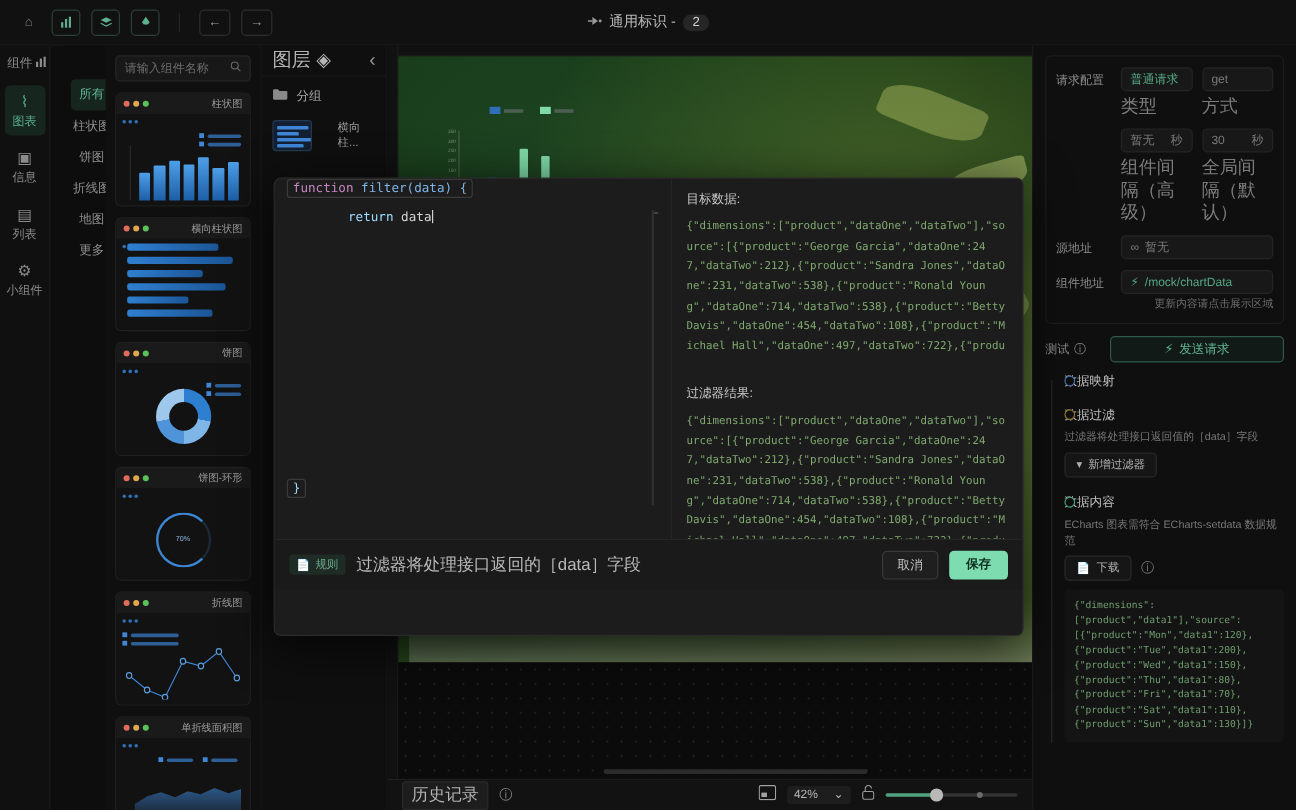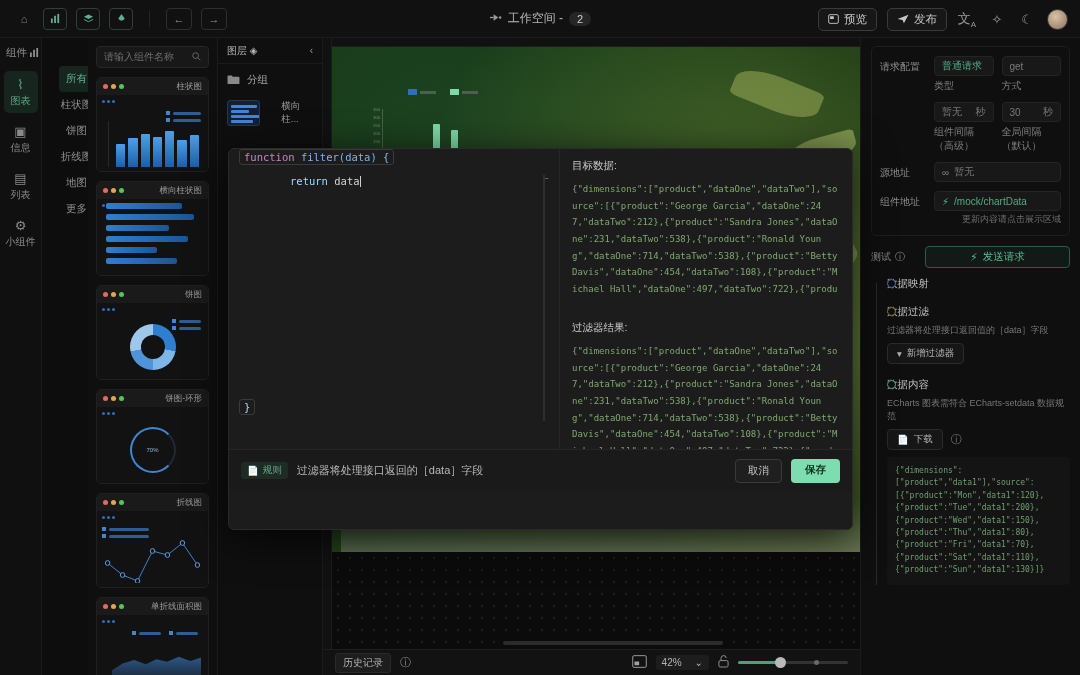--- a/index.html
+++ b/index.html
@@ -125,21 +125,21 @@
   .area { position:absolute;left:10px;right:2px;bottom:0;height:42px;
           background:linear-gradient(180deg,#3f86d6cc,#1a3f6b22);
           clip-path:polygon(0% 60%,12% 44%,25% 36%,38% 46%,50% 34%,62% 40%,75% 28%,88% 38%,100% 30%,100% 100%,0% 100%);}
 
   
   .layers {
     position:absolute; left:218px; top:38px; width:105px; height:637px;
     background:#0f0f0f; border-right:1px solid #1a1a1a;
   }
   .lyr-hdr { height:26px; display:flex; align-items:center; justify-content:space-between;
-             padding:0 9px; font-size:10px; color:#b5b5b5; border-bottom:1px solid #1a1a1a;}
+             padding:0 9px; font-size:16px; color:#b5b5b5; border-bottom:1px solid #1a1a1a;}
   .lyr-group { display:flex; align-items:center; gap:7px; padding:9px; font-size:10.5px; color:#a5a5a5;}
   .lyr-item { display:flex; align-items:center; gap:21px; padding:4px 9px; cursor:pointer;}
   .lyr-thumb { width:38px;height:26px;background:#132033;border:1px solid #24394f;border-radius:3px;
                position:relative; overflow:hidden;}
   .lyr-thumb i{position:absolute;left:3px;height:2.5px;background:#3f86d6;border-radius:1px;display:block;}
   .lyr-name { font-size:9.5px; color:#9a9a9a; }
 
   
   .canvas {
     position:absolute; left:323px; top:38px; width:537px; height:637px;
@@ -177,21 +177,21 @@
   .hscroll{position:absolute;left:180px;bottom:30px;width:220px;height:4px;
            background:#2b2b2b;border-radius:2px;}
 
   .wm { position:absolute; left:697px; top:608px; display:flex; align-items:center; gap:8px;
         color:#e8e8e8; font-size:19px; opacity:.92; pointer-events:none;}
 
   
   .bottombar{position:absolute;left:323px;bottom:0;width:537px;height:26px;
              background:#121212;border-top:1px solid #1e1e1e;display:flex;align-items:center;
              padding:0 12px;gap:9px;}
-  .bb-btn{background:#1d1d1d;border:1px solid #2a2a2a;border-radius:3px;font-size:10px;
+  .bb-btn{background:#1d1d1d;border:1px solid #2a2a2a;border-radius:3px;font-size:14px;
           color:#b4b4b4;padding:2px 7px;cursor:pointer;}
   .bb-right{margin-left:auto;display:flex;align-items:center;gap:9px;}
   .zoomsel{background:#1d1d1d;border-radius:3px;font-size:10px;color:#b4b4b4;
            padding:2px 6px;display:flex;align-items:center;gap:13px;cursor:pointer;}
   .slider{width:110px;height:3px;background:#333;border-radius:2px;position:relative;}
   .slider .fill{position:absolute;left:0;top:0;height:3px;width:38%;background:#4f9e7c;border-radius:2px;}
   .slider .knob{position:absolute;left:34%;top:-4px;width:11px;height:11px;border-radius:50%;background:#b9b9b9;}
   .slider .mid{position:absolute;left:69%;top:-1.5px;width:5px;height:5px;border-radius:50%;background:#6a6a6a;}
 
   
@@ -201,21 +201,21 @@
   }
   .sect { border:1px solid #1d1d1d; border-radius:5px; padding:9px 8px; margin-bottom:10px;}
   .row { display:flex; align-items:flex-start; gap:8px; margin-bottom:9px;}
   .rlbl { font-size:10px; color:#8d8d8d; width:46px; flex:none; padding-top:4px;}
   .fields { flex:1; display:flex; gap:8px;}
   .fld { flex:1; }
   .inp { background:#181818; border:1px solid #242424; border-radius:4px; height:20px;
          display:flex; align-items:center; justify-content:space-between; padding:0 7px;
          font-size:10px; color:#7a7a7a;}
   .inp.green{ color:#55a884; }
-  .sub { font-size:10px; color:#7c7c7c; margin-top:3px; text-align:left;font-family:Liberation Mono, monospace;}
+  .sub { font-size:15px; color:#7c7c7c; margin-top:3px; text-align:left;font-family:Liberation Mono, monospace;}
   .hint { font-size:9px; color:#6e6e6e; text-align:right; margin-top:2px;}
   .btn-send { border:1px solid #2f5a49; border-radius:4px; height:22px; flex:1;
               display:flex; align-items:center; justify-content:center; gap:5px;
               font-size:10.5px; color:#5fb693; cursor:pointer; background:#121a17;}
   .tl { position:relative; padding-left:16px; margin-top:4px;}
   .tl::before{content:"";position:absolute;left:5px;top:6px;bottom:0;width:1px;background:#2a2a2a;}
   .tl-node{position:absolute;left:0;width:9px;height:9px;border-radius:50%;border:1.5px solid #3f6fa8;background:#0f0f0f;}
   .tl-blk{margin-bottom:14px;position:relative;}
   .tl-ttl{font-size:10.5px;color:#c0c0c0;margin-bottom:5px;}
   .tl-desc{font-size:9px;color:#777;margin-bottom:6px;}
@@ -251,21 +251,21 @@
   .minus{position:absolute;right:0;top:2px;color:#777;font-size:10px;}
   .preview{flex:1;border-left:1px solid #262626;padding:10px 12px;overflow:hidden;}
   .pv-ttl{font-size:10.5px;color:#c7c7c7;margin-bottom:8px;}
   .pv-code{font-family:"DejaVu Sans Mono","Liberation Mono",monospace;font-size:9px;
            color:#7fa86f;line-height:1.85;word-break:break-all;}
   .pv-box{height:118px;overflow:hidden;}
   .modal-ftr{height:42px;border-top:1px solid #262626;display:flex;align-items:center;
              padding:0 12px;gap:9px;background:#1a1a1a;}
   .rule-chip{display:flex;align-items:center;gap:4px;background:#1f2b25;border-radius:3px;
              padding:2px 6px;font-size:9.5px;color:#6aa98a;}
-  .ftr-txt{font-size:11px;color:#b9b9b9;}
+  .ftr-txt{font-size:14px;color:#b9b9b9;}
   .ftr-btns{margin-left:auto;display:flex;gap:9px;}
   .b-cancel{border:1px solid #3a3a3a;border-radius:4px;font-size:10.5px;color:#c5c5c5;
             padding:4px 12px;cursor:pointer;background:#1f1f1f;}
   .b-save{background:#7ddcb0;border:none;border-radius:4px;font-size:10.5px;color:#10301f;
           padding:4px 14px;cursor:pointer;font-weight:bold;}
 </style>
 </head>
 <body>
 
 <div class="app">
@@ -297,43 +297,24 @@
     </div>
 
     <div class="tb-center">
       <span>
         <svg width="13" height="11" viewBox="0 0 14 11">
             <path d="M1 5.5 L5 5.5" stroke="#9a9a9a" stroke-width="1.4"></path>
             <path d="M5 2 L10 5.5 L5 9 Z" fill="#9a9a9a"></path>
             <circle cx="12" cy="5.5" r="1.3" fill="#9a9a9a"></circle>
           </svg>
       </span>
-      <span>工作空间 -</span>
+      <span>通用标识 -</span>
       <span class="ws-badge">2</span>
     </div>
 
-    <div class="tb-right">
-      <div class="pill">
-        <svg width="11" height="10" viewBox="0 0 12 11">
-            <rect x="0.7" y="0.7" width="10.6" height="9.6" rx="1.5" stroke="#c6c6c6" fill="none"></rect>
-            <rect x="2.3" y="2.5" width="4" height="3" fill="#c6c6c6"></rect>
-          </svg>
-        <span>预览</span>
-      </div>
-      <div class="pill">
-        <svg width="12" height="10" viewBox="0 0 13 11">
-            <path d="M0.5 5.5 L12.5 0.8 L7.5 10.2 L6 6.6 Z" fill="#c6c6c6"></path>
-          </svg>
-        <span>发布</span>
-      </div>
-      <div class="tb-ico">文<sub style="font-size:8px">A</sub></div>
-      <div class="tb-ico">✧</div>
-      <div class="tb-ico">☾</div>
-      <div class="avatar"></div>
-    </div>
   </div>
 
   <div class="rail">
     <div class="rail-hdr">
       <span>组件</span>
       <span>
         <svg width="9" height="9" viewBox="0 0 10 10">
             <rect x="0" y="5" width="2" height="5" fill="#8e8e8e"></rect>
             <rect x="3.5" y="2" width="2" height="8" fill="#8e8e8e"></rect>
             <rect x="7" y="0" width="2" height="10" fill="#8e8e8e"></rect>

